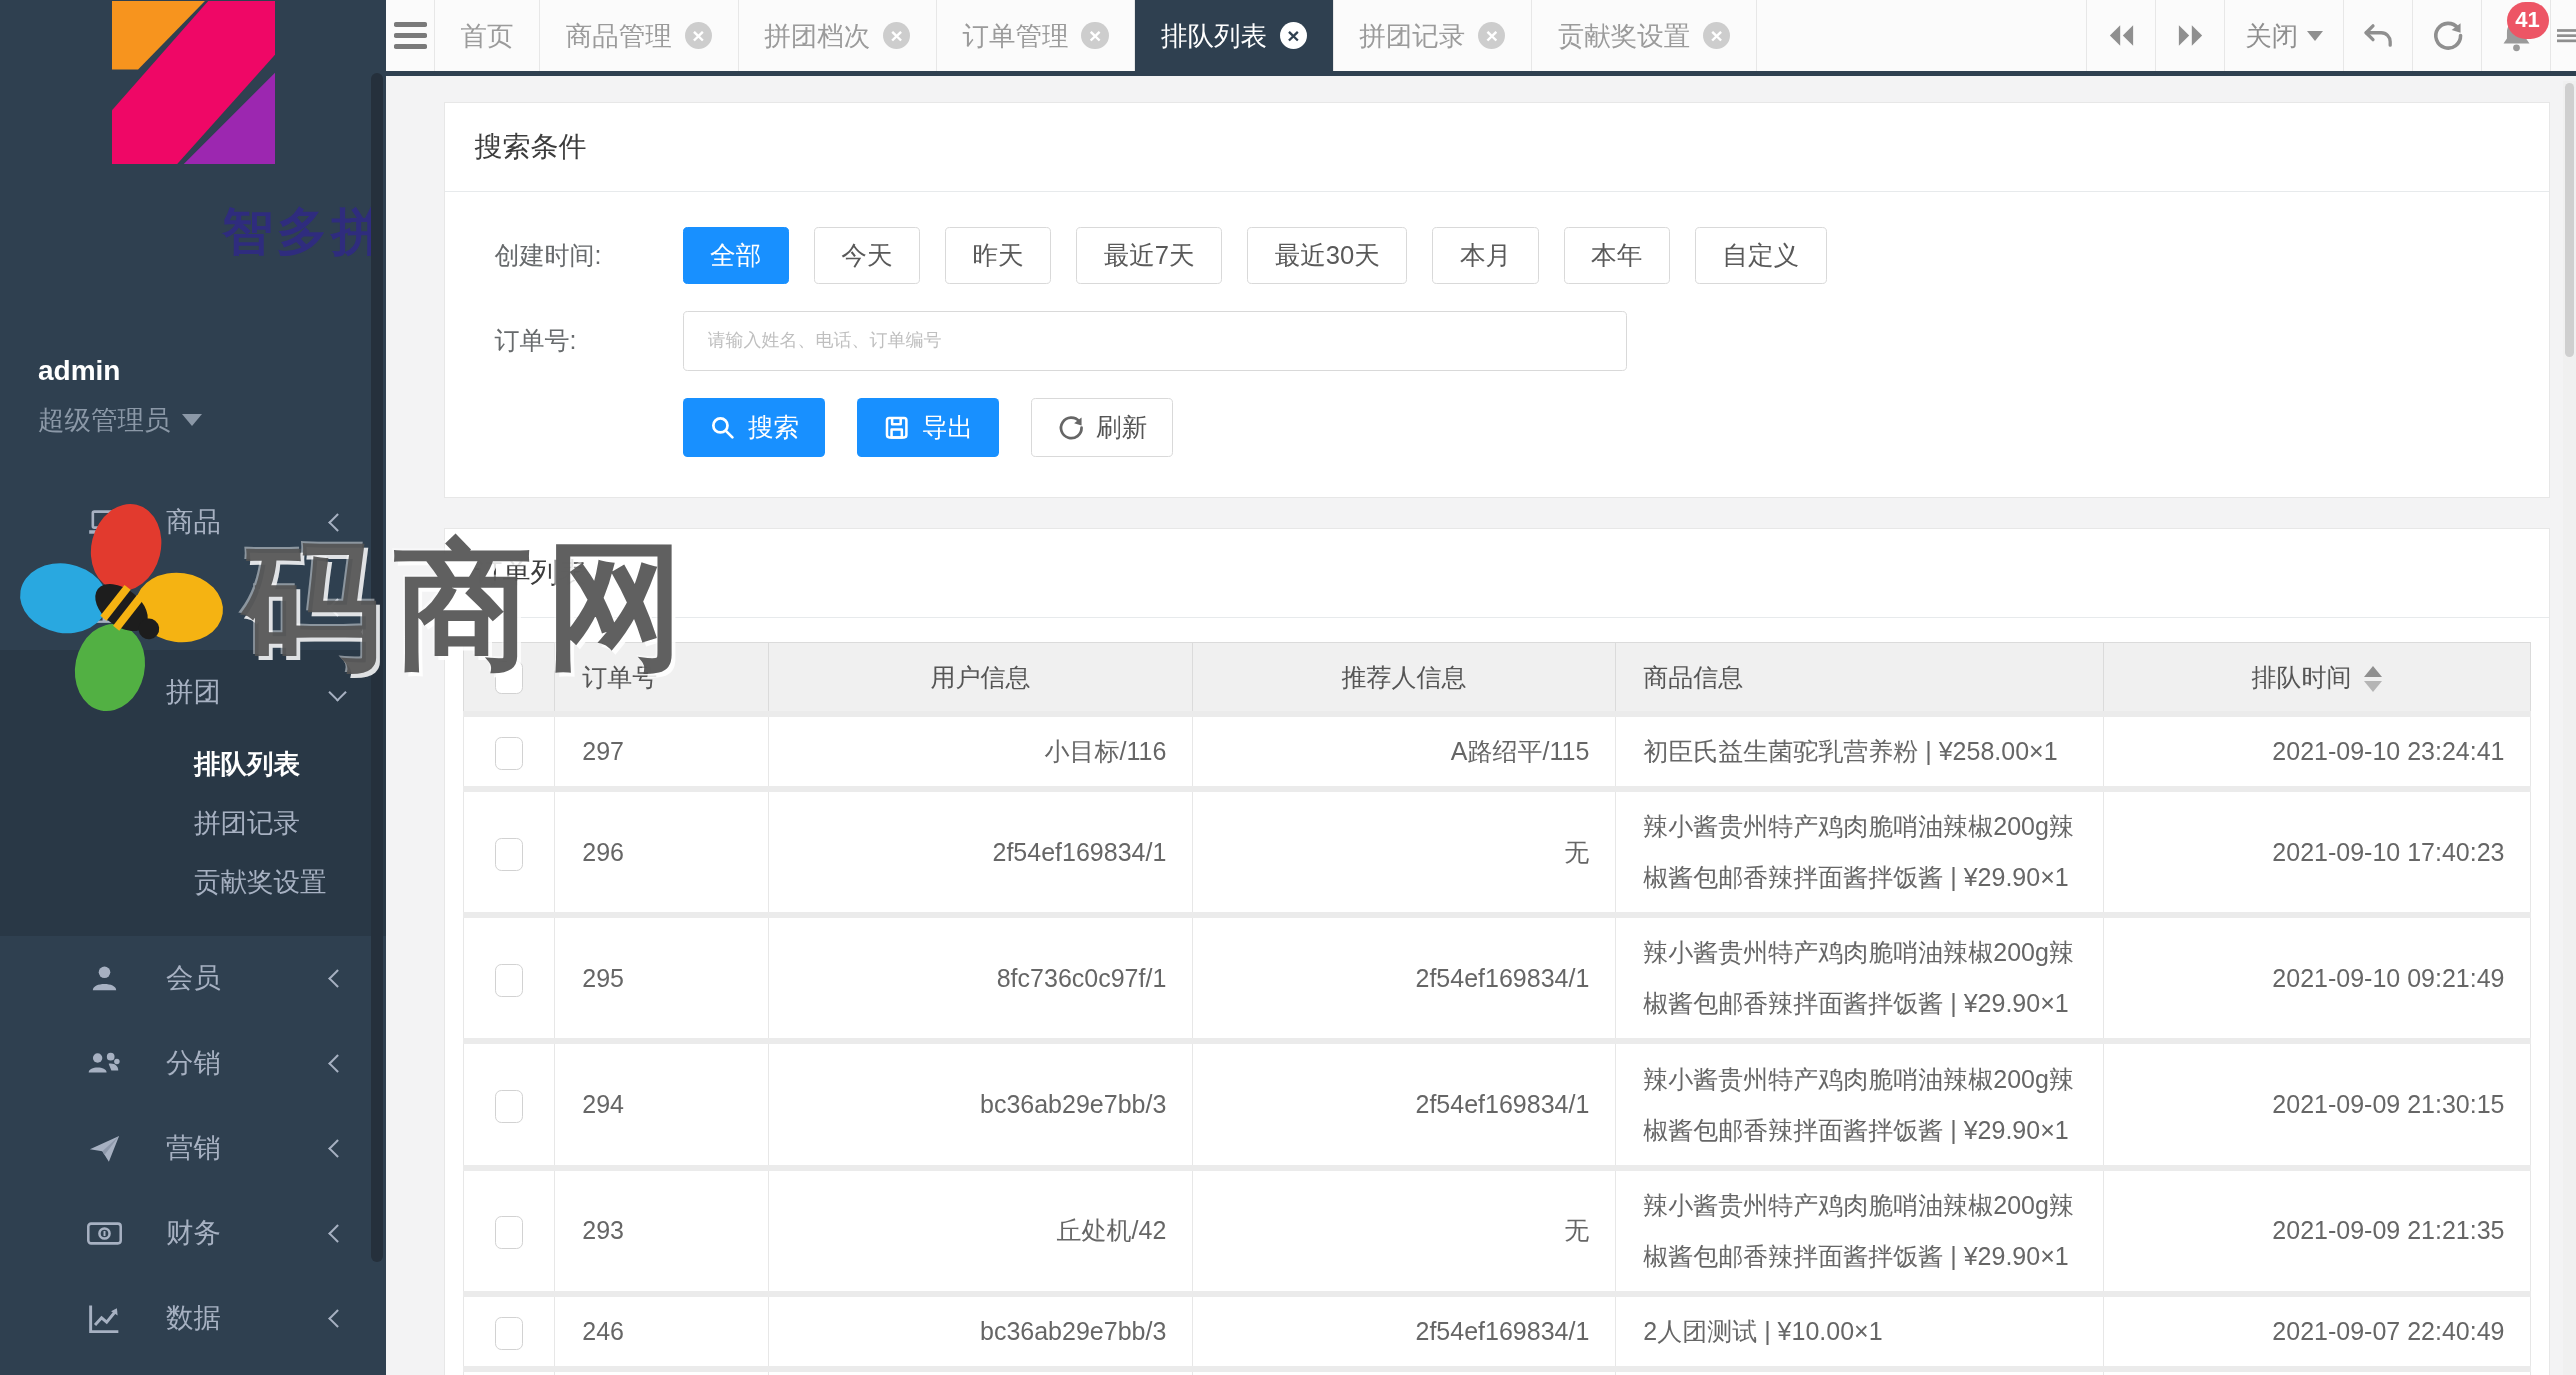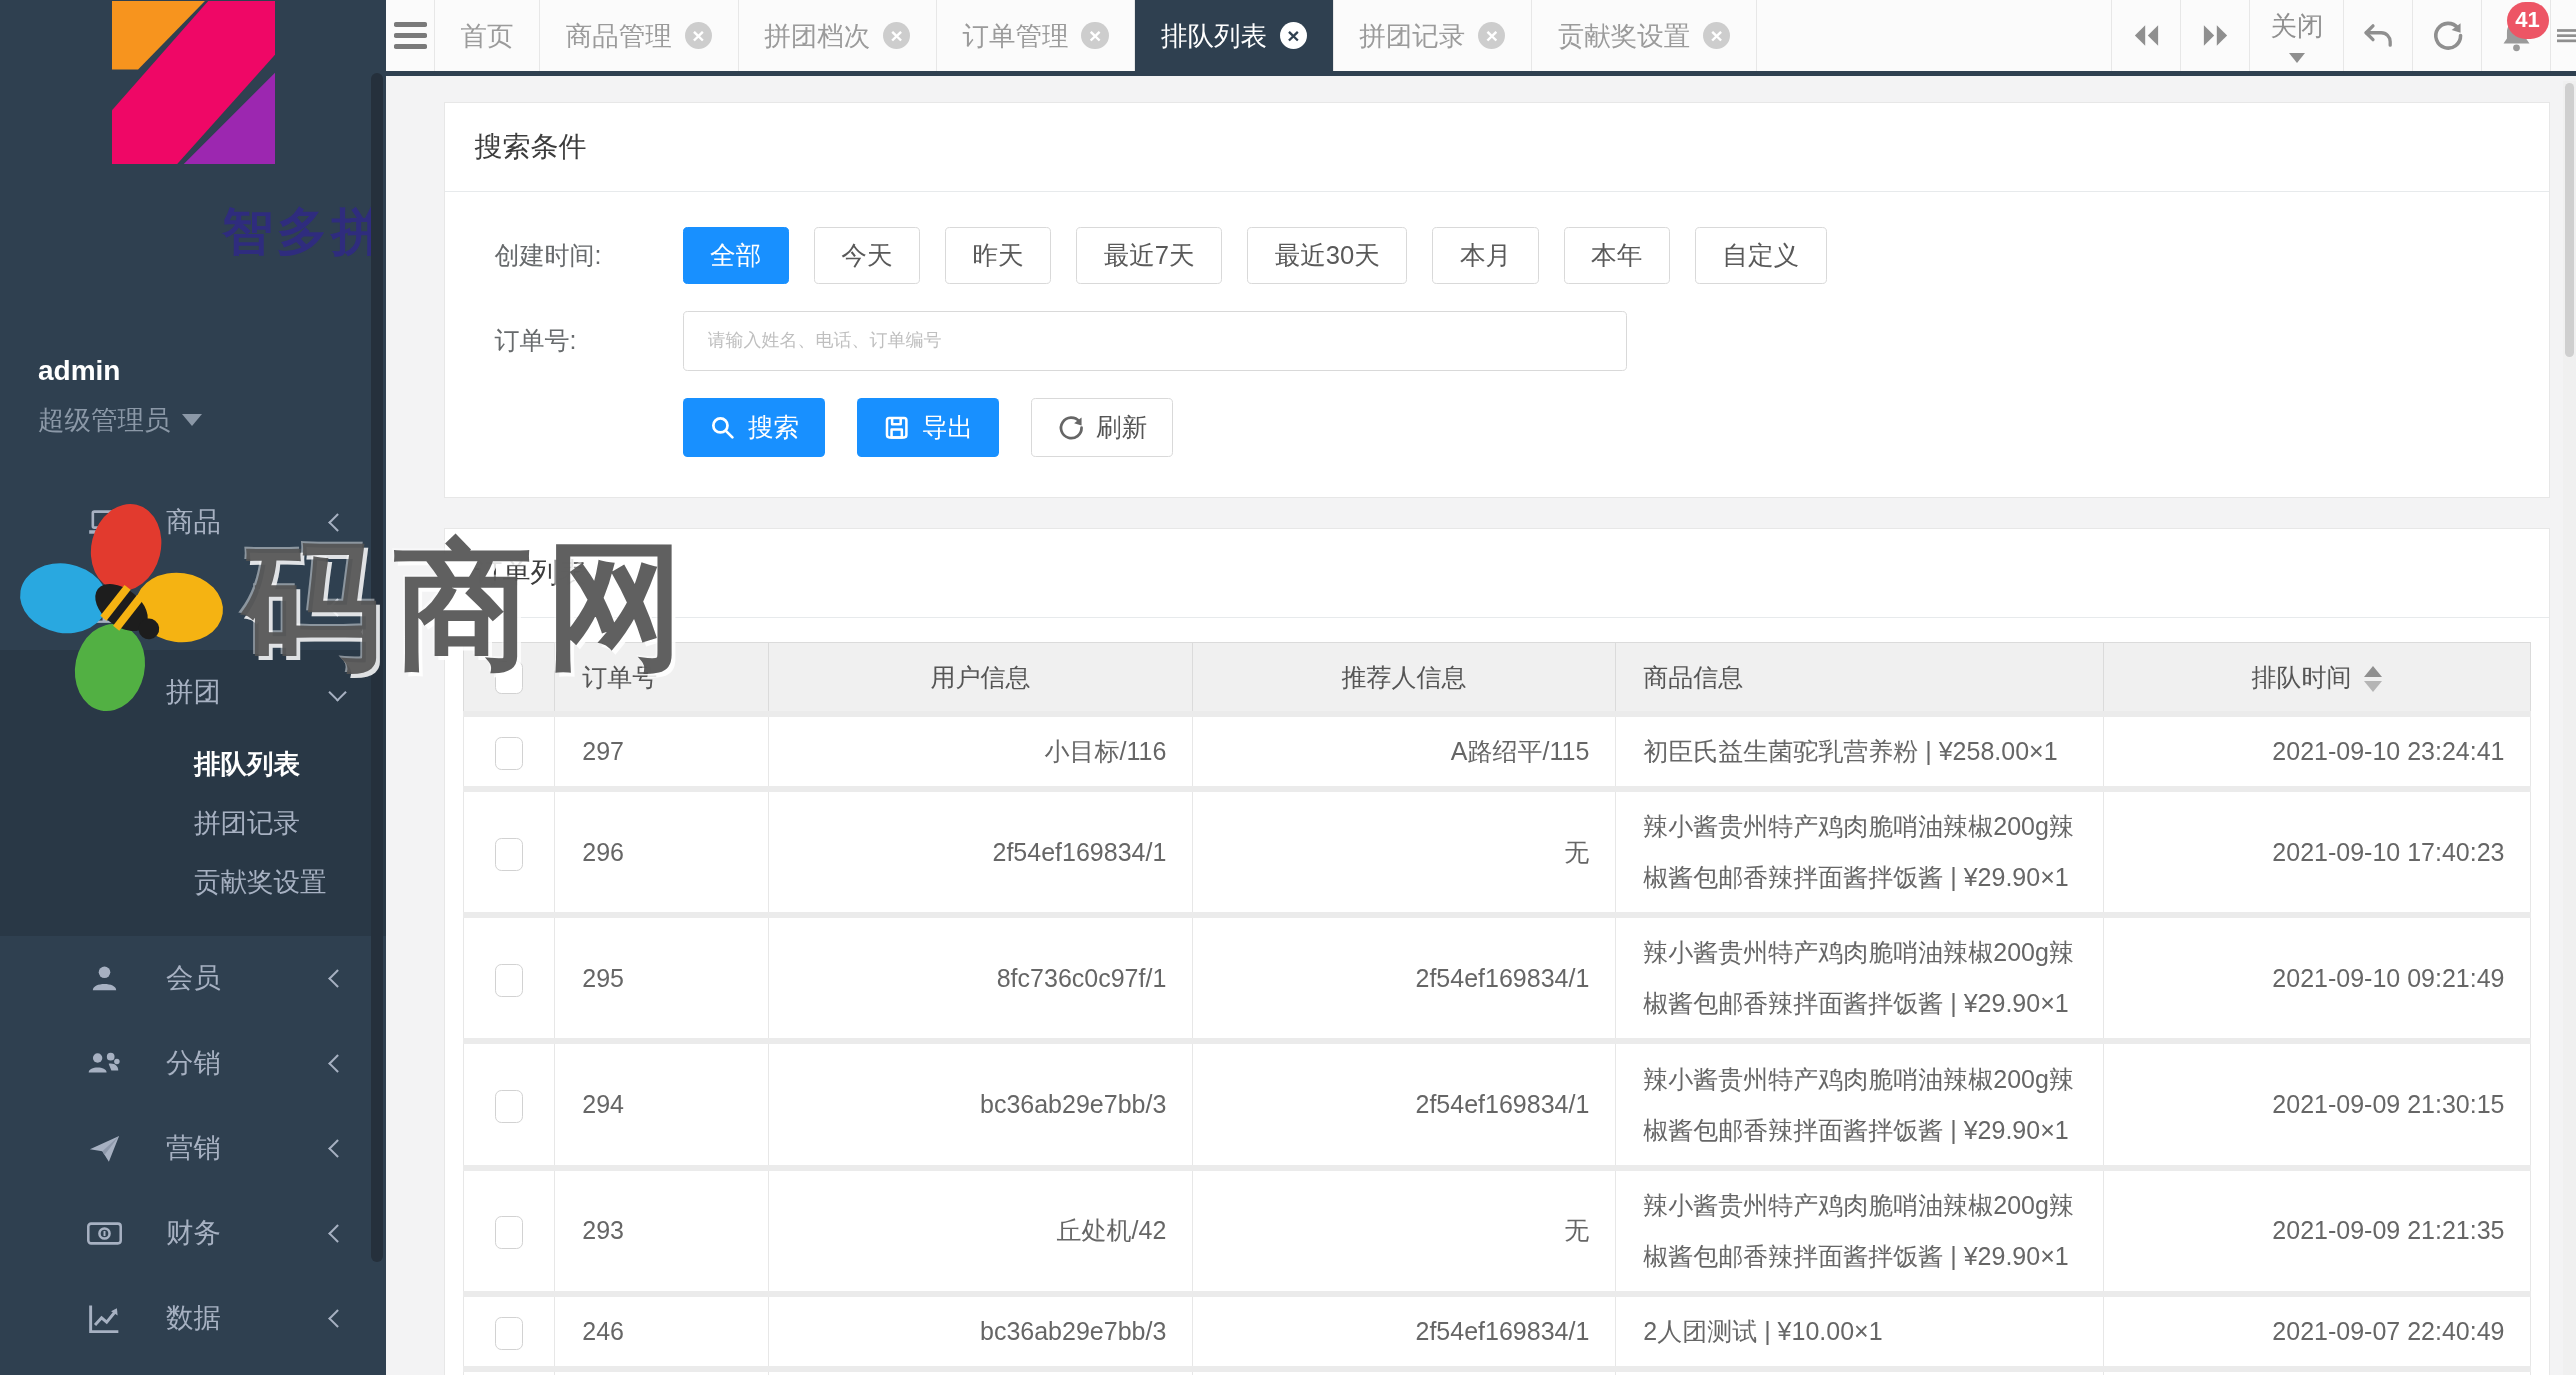--- a/index.html
+++ b/index.html
@@ -37,21 +37,21 @@
   .main { margin-left: 386px; height: 100%; display: flex; flex-direction: column; }
   .tabbar { height: 76px; background: #fbfbfb; display: flex; align-items: stretch; border-bottom: 5.5px solid #2f4050; flex-shrink: 0; }
   .hamburger-cell { width: 49px; display: flex; flex-direction: column; justify-content: center; align-items: center; gap: 6.4px; border-right: 0.9px solid #e7e7e7; cursor: pointer; }
   .hamburger-cell i { display: block; width: 33px; height: 4.6px; background: #7a7a7a; border-radius: 1.8px; }
   .tab { display: flex; align-items: center; gap: 12.8px; padding: 0 25.6px; font-size: 26.5px; color: #9b9b9b; background: #fbfbfb; border-right: 0.9px solid #e7e7e7; cursor: pointer; white-space: nowrap; }
   .tab.active { background: #2f4050; color: #ffffff; }
   .tab-close { width: 27.4px; height: 27.4px; border-radius: 50%; background: #cdcdcd; color: #ffffff; font-size: 21px; line-height: 27.4px; text-align: center; font-weight: bold; }
   .tab.active .tab-close { background: #ffffff; color: #2f4050; }
   .tab-actions { margin-left: auto; display: flex; align-items: stretch; }
   .action-cell { width: 69px; display: flex; align-items: center; justify-content: center; border-left: 0.9px solid #e7e7e7; color: #8f8f8f; cursor: pointer; position: relative; }
-  .action-cell.close-cell { width: auto; padding: 0 20px; font-size: 26.5px; gap: 9.1px; flex-direction: column; }
+  .action-cell.close-cell { width: auto; padding: 0 20px; font-size: 26.5px; gap: 9.1px; }
   .caret-sm { width: 0; height: 0; border-left: 8.2px solid transparent; border-right: 8.2px solid transparent; border-top: 10px solid #8f8f8f; display: inline-block; }
   .badge { position: absolute; top: 1.8px; right: 1.8px; min-width: 42px; height: 37px; padding: 0 7.3px; border-radius: 20px; background: #ed5565; color: #fff; font-size: 22px; font-weight: bold; display: flex; align-items: center; justify-content: center; }
   .action-cell.partial { width: 25.6px; overflow: hidden; justify-content: flex-start; padding-left: 5.5px; }
 
   .content { flex: 1; background: #f3f3f4; padding: 25.6px 25.6px 0 25.6px; overflow: hidden; margin-left: 32px; }
   .card { background: #fff; border: 0.9px solid #e7e7e7; }
   .card-gap { margin-top: 30px; }
   .card-head { padding: 25px 30px; border-bottom: 0.9px solid #e7eaec; }
   .card-title { font-size: 28px; color: #3c3c3c; }
   .card-body { padding: 35px 37px 40px 50px; }

